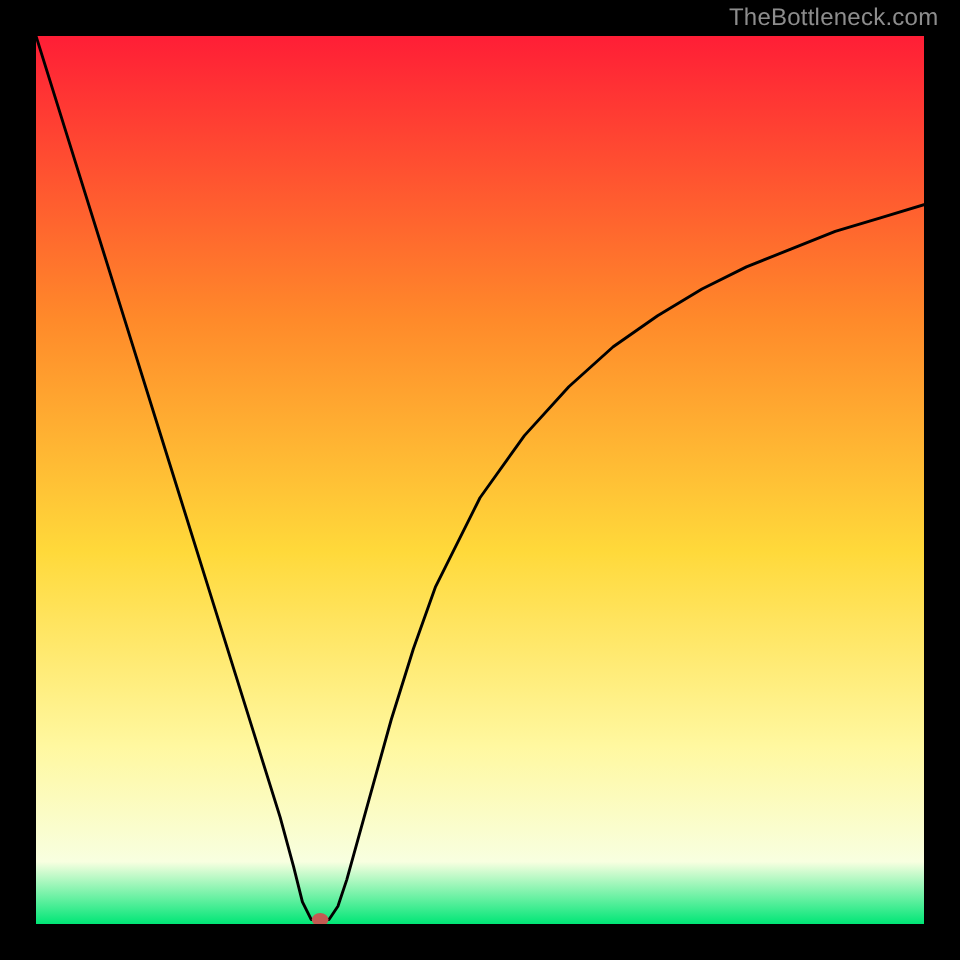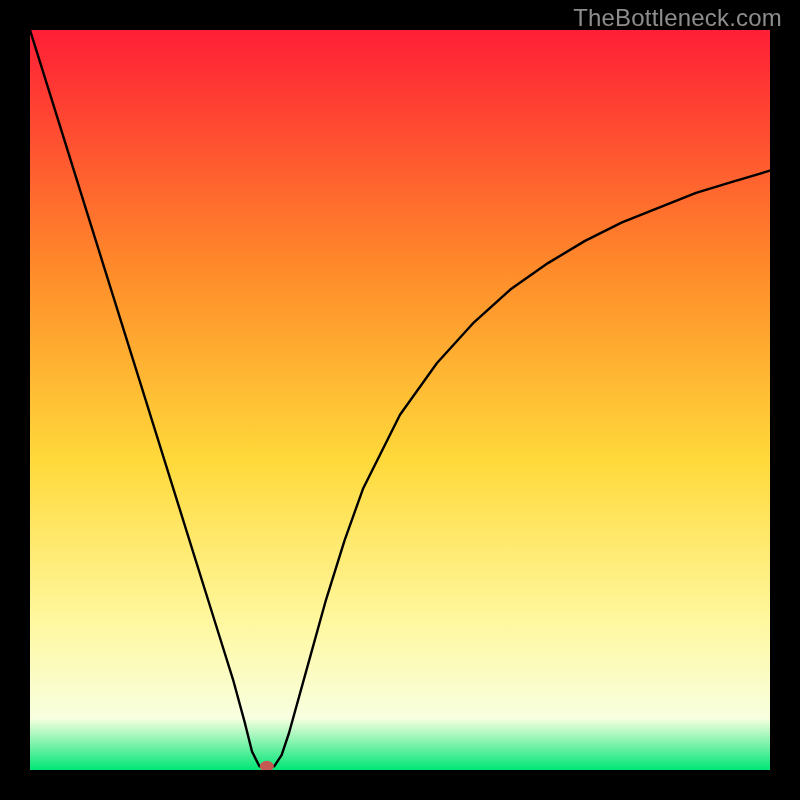--- a/index.html
+++ b/index.html
@@ -15,21 +15,21 @@
     position: relative;
     width: 800px;
     height: 800px;
     background: #000;
   }
   .watermark {
     position: absolute;
     top: 4px;
     right: 18px;
     color: #8d8d8d;
-    font-size: 24px;
+    font-size: 20px;
     font-weight: 400;
     letter-spacing: 0.2px;
     user-select: none;
   }
   svg.plot {
     position: absolute;
     left: 30px;
     top: 30px;
     width: 740px;
     height: 740px;

